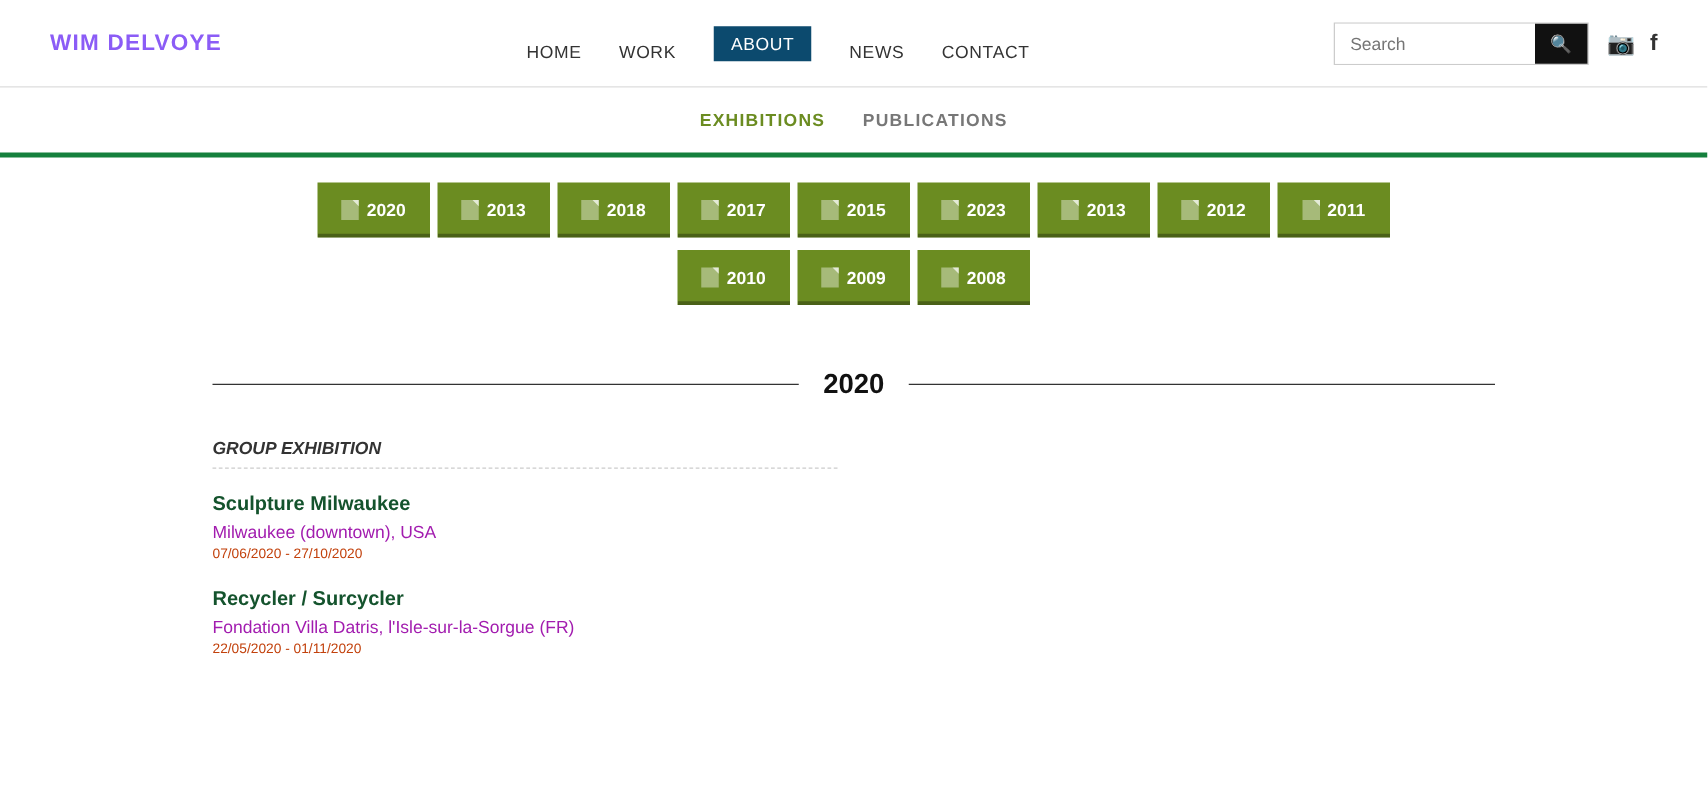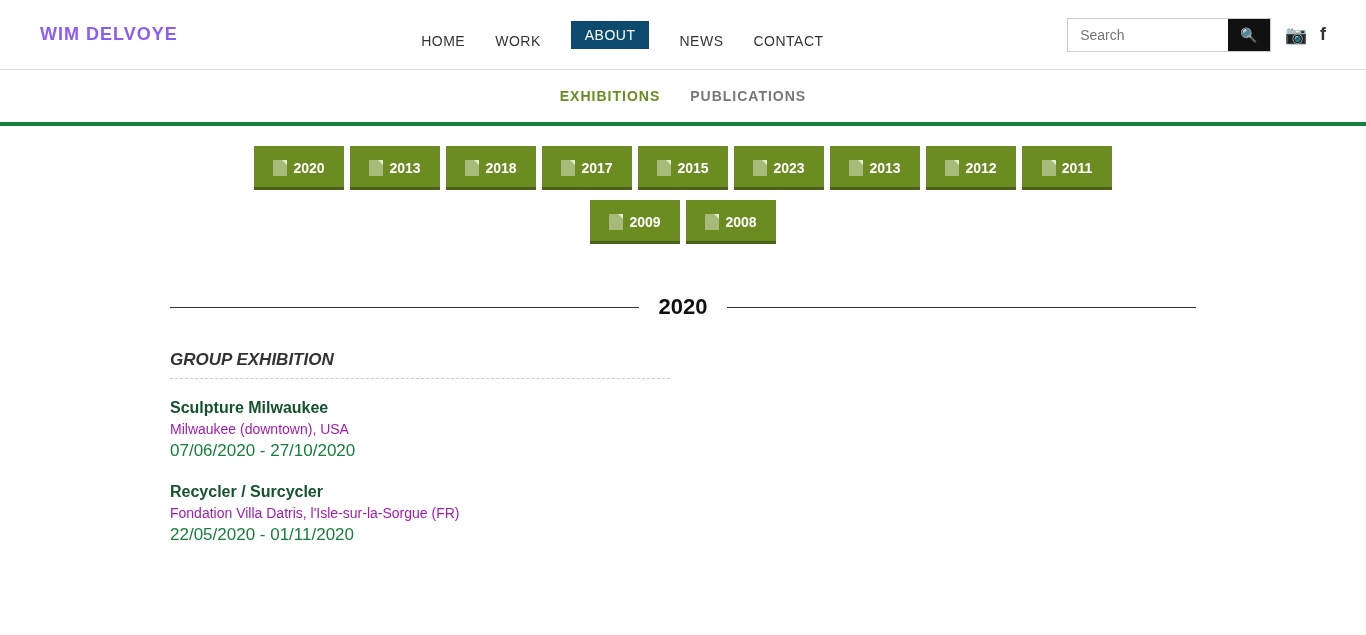--- a/index.html
+++ b/index.html
@@ -158,21 +158,21 @@
       border: none;
       border-top: 1px solid #333;
     }
     .year-heading .year-label {
       font-size: 22px;
       font-weight: 700;
       color: #111;
     }
 
     .section-label {
-      font-size: 17px;
+      font-size: 14px;
       font-weight: 900;
       font-style: italic;
       text-transform: uppercase;
       border-bottom: 1px dashed #ccc;
       padding-bottom: 8px;
       margin-bottom: 20px;
       display: inline-block;
       width: 500px;
       max-width: 100%;
     }
@@ -185,22 +185,22 @@
       font-weight: 700;
       color: #14532d;
       margin-bottom: 4px;
     }
     .exhibition-location {
       font-size: 14px;
       color: #a21caf;
       margin-bottom: 4px;
     }
     .exhibition-dates {
-      font-size: 17px;
-      color: #15803d;
+      font-size: 11px;
+      color: #c2410c;
     }
   </style>
 </head>
 <body>
 
 <header>
   <div class="site-title">WIM DELVOYE</div>
   <nav>
     <a href="#">HOME</a>
     <a href="#">WORK</a>
@@ -260,20 +260,24 @@
   </button>
   <button class="year-btn">
     <span class="doc-icon"></span>
     <span>2011</span>
   </button>
 </div>
 
 <div class="year-buttons-row2">
   <button class="year-btn">
     <span class="doc-icon"></span>
+    <span>2010</span>
+  </button>
+  <button class="year-btn">
+    <span class="doc-icon"></span>
     <span>2009</span>
   </button>
   <button class="year-btn">
     <span class="doc-icon"></span>
     <span>2008</span>
   </button>
 </div>
 
 <div class="content">
   <div class="year-heading">

